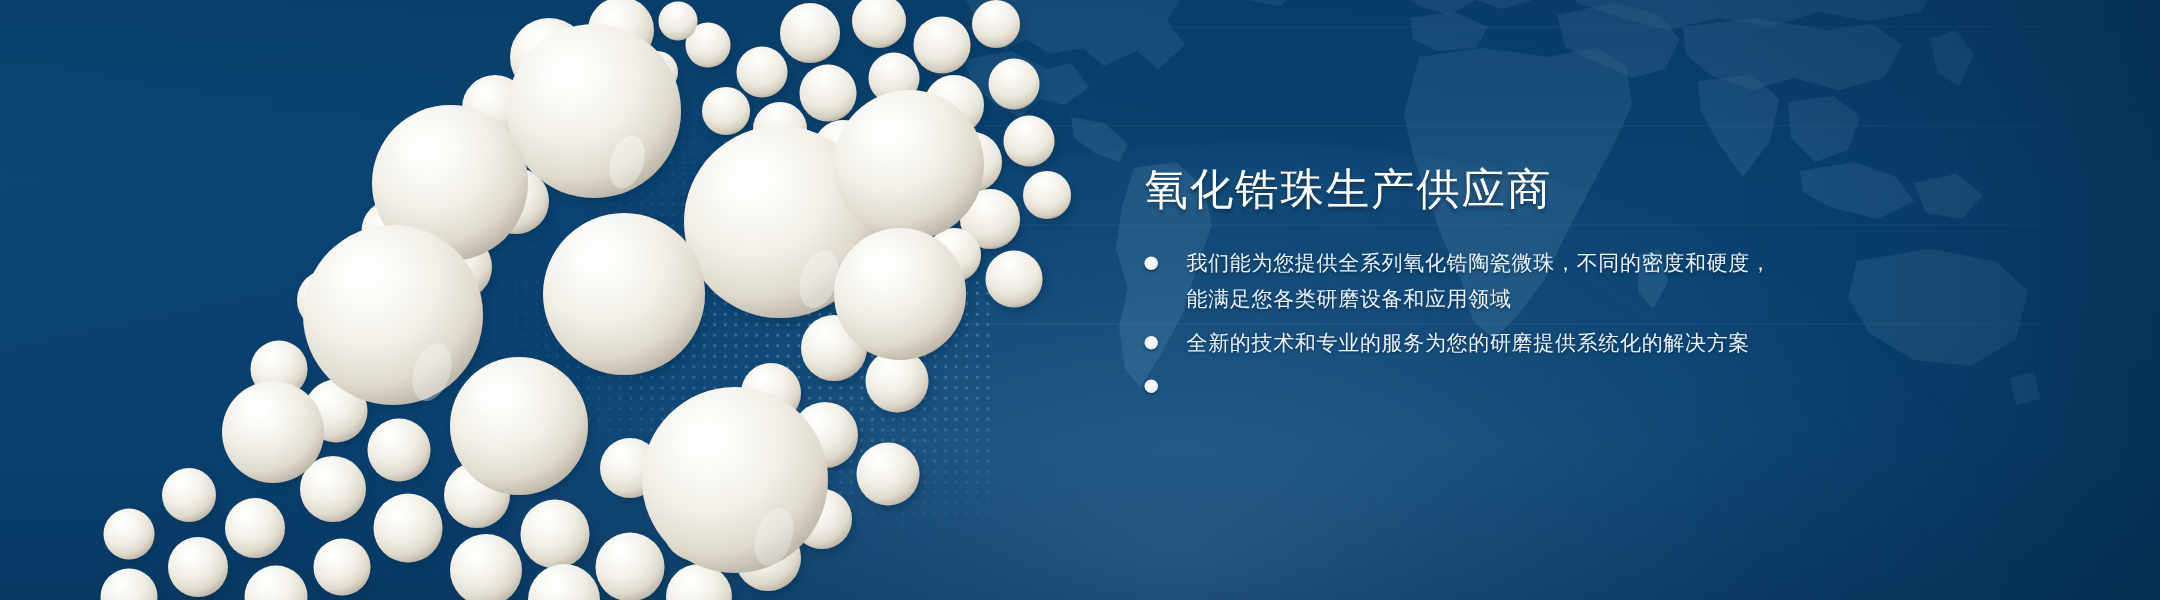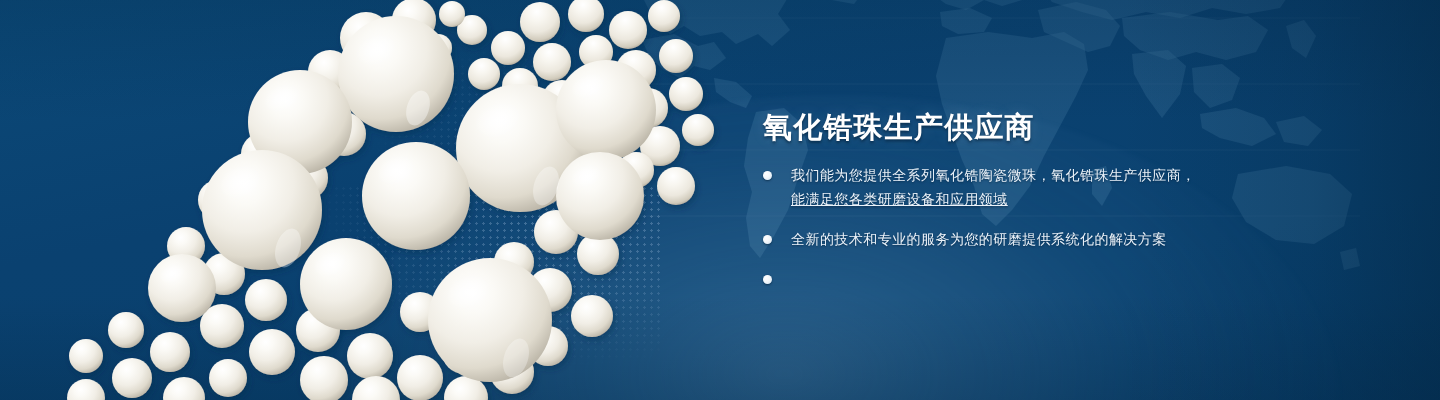--- a/index.html
+++ b/index.html
@@ -92,51 +92,51 @@
 
   
   .copy {
     position:absolute;
     left:763px; top:110px;
     width:520px;
   }
 
   .headline {
     font-size:29px;
-    font-weight:700;
+    font-weight:400;
     line-height:34px;
     color:#ffffff;
     letter-spacing:1.2px;
     text-shadow:0 2px 3px rgba(2,26,48,0.62), 0 0 14px rgba(150,200,240,0.20);
     white-space:nowrap;
   }
 
   .bullets {
     margin-top:19px;
     list-style:none;
   }
   .bullet {
     position:relative;
     padding-left:28px;
     font-size:14px;
     line-height:24px;
     color:#ecf3fa;
     letter-spacing:0.45px;
     text-shadow:0 1px 2px rgba(3,28,52,0.58);
   }
-  .bullet + .bullet { margin-top:16px; }
+  .bullet + .bullet { margin-top:5px; }
   .bullet .dot {
     position:absolute;
     left:0; top:8px;
     width:9px; height:9px;
     border-radius:50%;
     background:radial-gradient(circle at 34% 30%, #ffffff 0%, #f2f7fb 48%, #cfe0ee 100%);
     box-shadow:0 1px 2px rgba(2,24,46,0.55);
   }
-  .bullet .line2 { display:block;text-decoration:underline; }
+  .bullet .line2 { display:block; }
 </style>
 </head>
 <body>
 
 <div id="banner">
 
   <div class="bg-base"></div>
   <div class="bg-glow"></div>
 
   <div class="bg-map">
@@ -324,21 +324,21 @@
   </div>
 
   <div class="copy">
 
     <h1 class="headline">氧化锆珠生产供应商</h1>
 
     <ul class="bullets">
 
       <li class="bullet">
         <span class="dot"></span>
-        <span>我们能为您提供全系列氧化锆陶瓷微珠，氧化锆珠生产供应商，</span>
+        <span>我们能为您提供全系列氧化锆陶瓷微珠，不同的密度和硬度，</span>
         <span class="line2">能满足您各类研磨设备和应用领域</span>
       </li>
 
       <li class="bullet">
         <span class="dot"></span>
         <span>全新的技术和专业的服务为您的研磨提供系统化的解决方案</span>
       </li>
 
       <li class="bullet">
         <span class="dot"></span>

